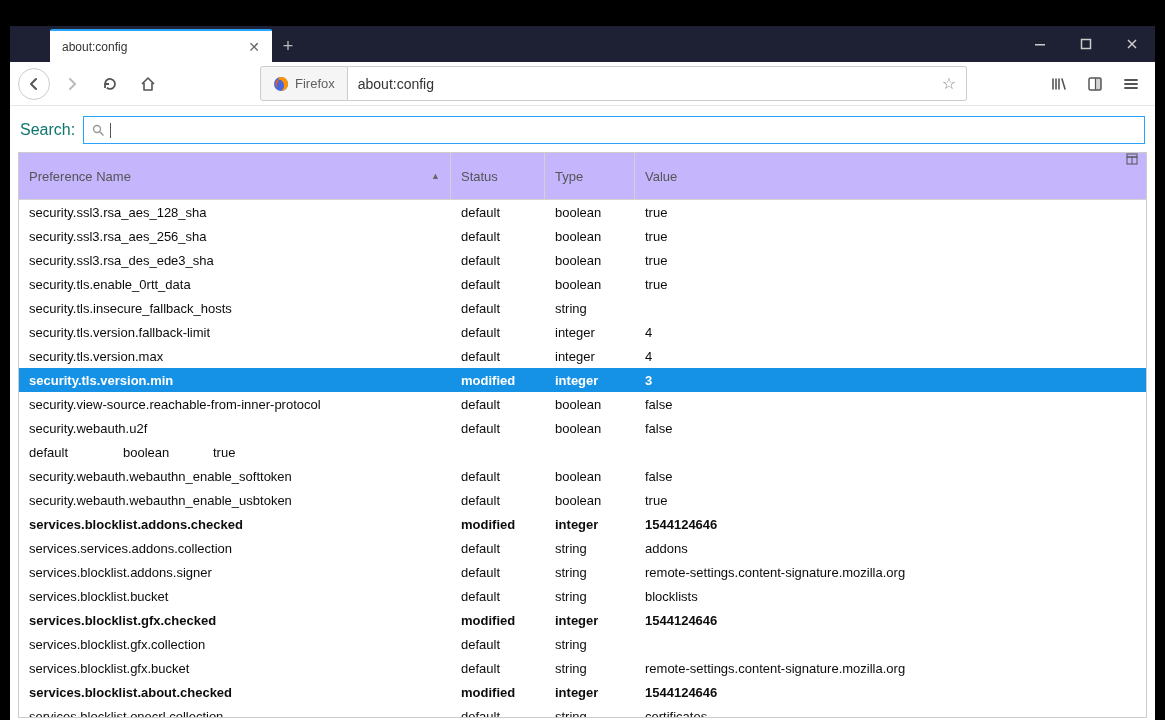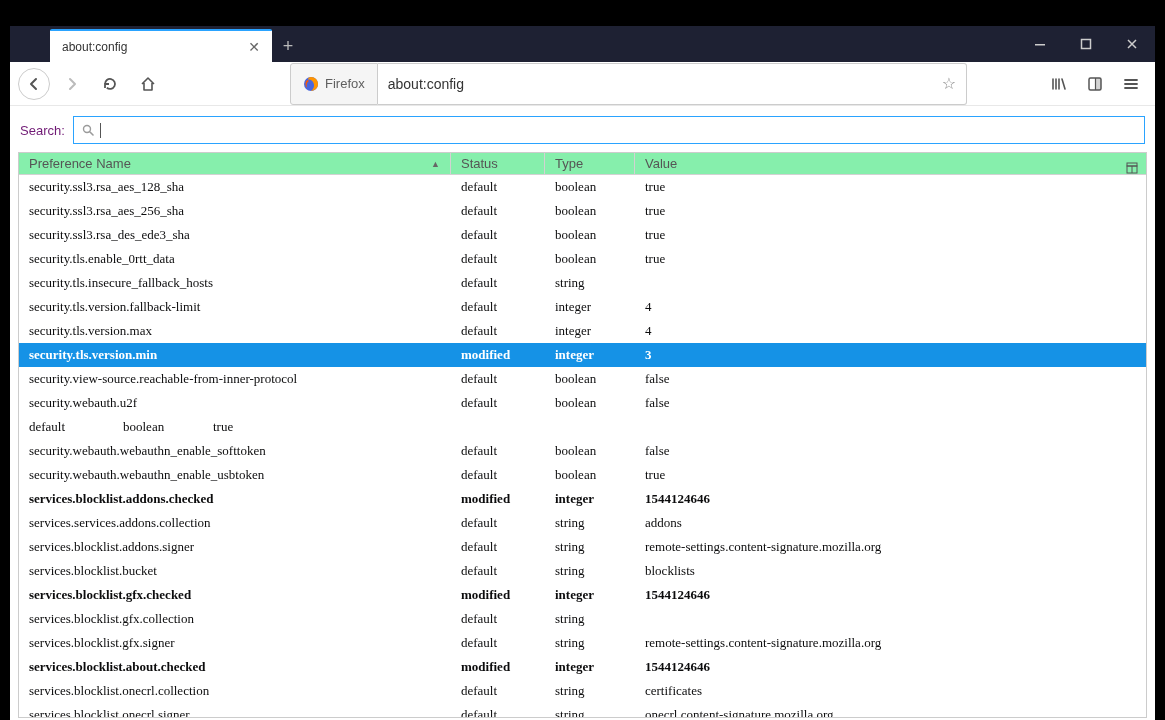--- a/index.html
+++ b/index.html
@@ -12,45 +12,45 @@
 .tab .label{flex:1;font-size:12px;color:#333;}
 .tab .close{font-size:14px;color:#666;cursor:pointer;}
 .newtab{width:32px;height:32px;display:flex;align-items:center;justify-content:center;color:#bbb;font-size:18px;cursor:pointer;}
 .win-controls{margin-left:auto;display:flex;height:36px;}
 .win-controls > div{width:46px;display:flex;align-items:center;justify-content:center;color:#ccc;font-size:13px;}
 
 .navbar{height:44px;background:#fff;border-bottom:1px solid #e8e8e8;display:flex;align-items:center;padding:0 8px;gap:6px;}
 .nav-btn{width:32px;height:32px;display:flex;align-items:center;justify-content:center;color:#555;border-radius:4px;}
 .nav-btn.disabled{color:#bbb;}
 .nav-back{border:1px solid #ccc;border-radius:50%;}
-.urlbar-wrap{display:flex;flex:1;margin-left:120px;margin-right:70px;height:42px;}
+.urlbar-wrap{display:flex;flex:1;margin-left:90px;margin-right:70px;height:35px;}
 .identity{display:flex;align-items:center;gap:6px;padding:0 12px;border:1px solid #ccc;border-right:1px solid #ccc;border-radius:3px 0 0 3px;background:#f5f5f5;height:100%;}
 .identity .ffx-logo{width:16px;height:16px;}
 .identity-text{font-size:13px;color:#5f5f5f;}
 .urlbar{flex:1;height:100%;border:1px solid #ccc;border-left:none;border-radius:0 3px 3px 0;display:flex;align-items:center;padding:0 10px;background:#fff;}
 .url-text{flex:1;font-size:14px;color:#333;}
 .star{color:#888;font-size:16px;}
 .right-btns{display:flex;gap:4px;align-items:center;}
 
 .search-row{display:flex;align-items:center;padding:10px 10px 8px 10px;gap:8px;}
-.search-row label{font-size:13px;color:#701a75;}
+.search-row label{font-size:16px;color:#0f766e;}
 .search-box{flex:1;height:28px;border:1px solid #2aa3ff;display:flex;align-items:center;padding:0 8px;gap:6px;background:#fff;}
 .search-box .mag{color:#9b9b9b;font-size:13px;}
 .search-box .caret{width:1px;height:15px;background:#555;}
 
 .table-wrap{flex:1;display:flex;flex-direction:column;border:1px solid #ccc;margin:0 8px 8px 8px;min-height:0;}
-.thead{height:22px;background:#86efac;border-bottom:1px solid var(--header-border);display:flex;align-items:flex-end;font-size:13px;color:#555;}
+.thead{height:47px;background:#c4b5fd;border-bottom:1px solid var(--header-border);display:flex;align-items:flex-start;font-size:13px;color:#555;}
 .th{padding:0 10px;border-right:1px solid var(--header-border);height:100%;display:flex;align-items:center;gap:4px;}
 .col-name{flex:0 0 432px;}
 .col-status{flex:0 0 94px;}
 .col-type{flex:0 0 90px;}
 .col-value{flex:1;border-right:none;}
 .th-sort{font-size:9px;color:#666;margin-left:auto;}
 .th-opt{width:28px;display:flex;align-items:center;justify-content:center;color:#555;}
-.tbody{flex:1;overflow-y:scroll;font-size:13px;background:#fff;font-family:Liberation Serif, serif;}
+.tbody{flex:1;overflow-y:scroll;font-size:13px;background:#fff;}
 
 .tbody::-webkit-scrollbar{width:16px;}
 .tbody::-webkit-scrollbar-track{background:#f0f0f0;}
 .tbody::-webkit-scrollbar-thumb{background:#c8c8c8;}
 .row{display:flex;align-items:center;height:24px;cursor:default;}
 .td{padding:0 10px;white-space:nowrap;overflow:hidden;text-overflow:ellipsis;}
 .row.modified{font-weight:700;align-items:center;}
 .row.selected{background:var(--accent-blue);color:#fff;}
 
 svg{display:block}
@@ -287,21 +287,21 @@
           <div class="td col-status">modified</div>
           <div class="td col-type">integer</div>
           <div class="td col-value">1544124646</div>
         </div>
         <div class="row">
           <div class="td col-name">services.blocklist.gfx.collection</div>
           <div class="td col-status">default</div>
           <div class="td col-type">string</div>
         </div>
         <div class="row">
-          <div class="td col-name">services.blocklist.gfx.signer</div>
+          <div class="td col-name">services.blocklist.gfx.bucket</div>
           <div class="td col-status">default</div>
           <div class="td col-type">string</div>
           <div class="td col-value">remote-settings.content-signature.mozilla.org</div>
         </div>
         <div class="row modified">
           <div class="td col-name">services.blocklist.about.checked</div>
           <div class="td col-status">modified</div>
           <div class="td col-type">integer</div>
           <div class="td col-value">1544124646</div>
         </div>

